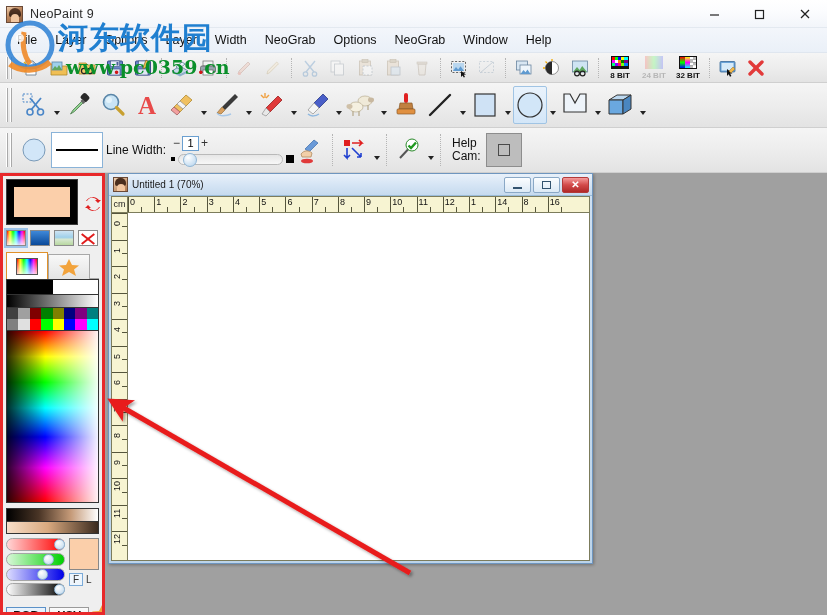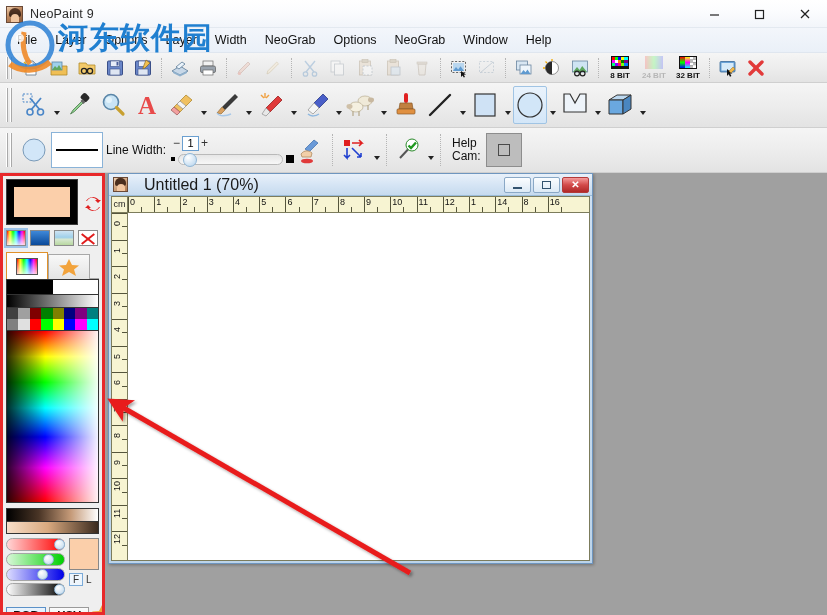--- a/index.html
+++ b/index.html
@@ -248,21 +248,21 @@
     height: 22px; flex: 0 0 22px; display: flex; align-items: center;
     background: linear-gradient(to bottom,#e9f1fa 0%,#d6e5f5 50%,#c6daee 100%);
     border-bottom: 1px solid #9bbcd9; padding-left: 4px;
   }
   #doc-icon {
     width: 15px; height: 15px; border: 1px solid #6a4a38; position: relative; overflow: hidden; flex: 0 0 15px;
     background: linear-gradient(145deg,#f0d0b0,#b07a50);
   }
   #doc-icon:before { content:""; position:absolute; left:1px; top:0px; width:11px; height:8px; background:#4a2e1e; border-radius:5px 5px 2px 2px; }
   #doc-icon:after { content:""; position:absolute; left:3px; top:6px; width:8px; height:8px; background:#f2c6a0; border-radius:4px 4px 0 0; }
-  #doc-title { margin-left: 16px; font-size: 16px; color: #1a1a1a; }
+  #doc-title { margin-left: 4px; font-size: 10px; color: #1a1a1a; }
   .doc-caps { margin-left: auto; display: flex; gap: 2px; padding-right: 3px; }
   .doc-cap {
     width: 27px; height: 16px; border: 1px solid #8aa8c6; border-radius: 2px;
     background: linear-gradient(to bottom,#fbfdff,#dce9f5);
     display: flex; align-items: center; justify-content: center;
   }
   .doc-cap.close {
     border-color: #b23a3a;
     background: linear-gradient(to bottom,#f59a9a,#d24a4a 50%,#b02828);
     color: #fff; font-size: 10px; font-weight: bold;
@@ -1055,20 +1055,23 @@
 </div>
 
 <div id="watermark">
   <svg id="wm-logo" viewBox="0 0 60 60">
     <circle cx="28" cy="25" r="22" fill="none" stroke="#2a7fd4" stroke-width="5" opacity=".85"></circle>
     <path d="M8 44c10 8 28 8 40-2" fill="none" stroke="#f08a28" stroke-width="6" opacity=".9"></path>
     <path d="M22 12c-2 12 0 24 6 32" fill="none" stroke="#f08a28" stroke-width="5" opacity=".9"></path>
     <circle cx="18" cy="18" r="4" fill="#ffffff" opacity=".8"></circle>
   </svg>
   <div id="wm-cn">河东软件园</div>
+  <div id="wm-url">
+    <span>www</span><span class="dot">.</span><span>pc0359</span><span class="dot">.</span><span>cn</span>
+  </div>
 </div>
 
 <svg id="annotation" viewBox="0 0 827 615">
   <defs>
     <marker id="arrowhead" markerWidth="5" markerHeight="5" refX="1.6" refY="2.5" orient="auto">
       <path d="M0,0 L5,2.5 L0,5 L1.2,2.5 z" fill="#e81e1e"></path>
     </marker>
     <filter id="shadow" x="-20%" y="-20%" width="150%" height="150%">
       <feDropShadow dx="2" dy="2" stdDeviation="1.4" flood-color="#000" flood-opacity=".35"></feDropShadow>
     </filter>

